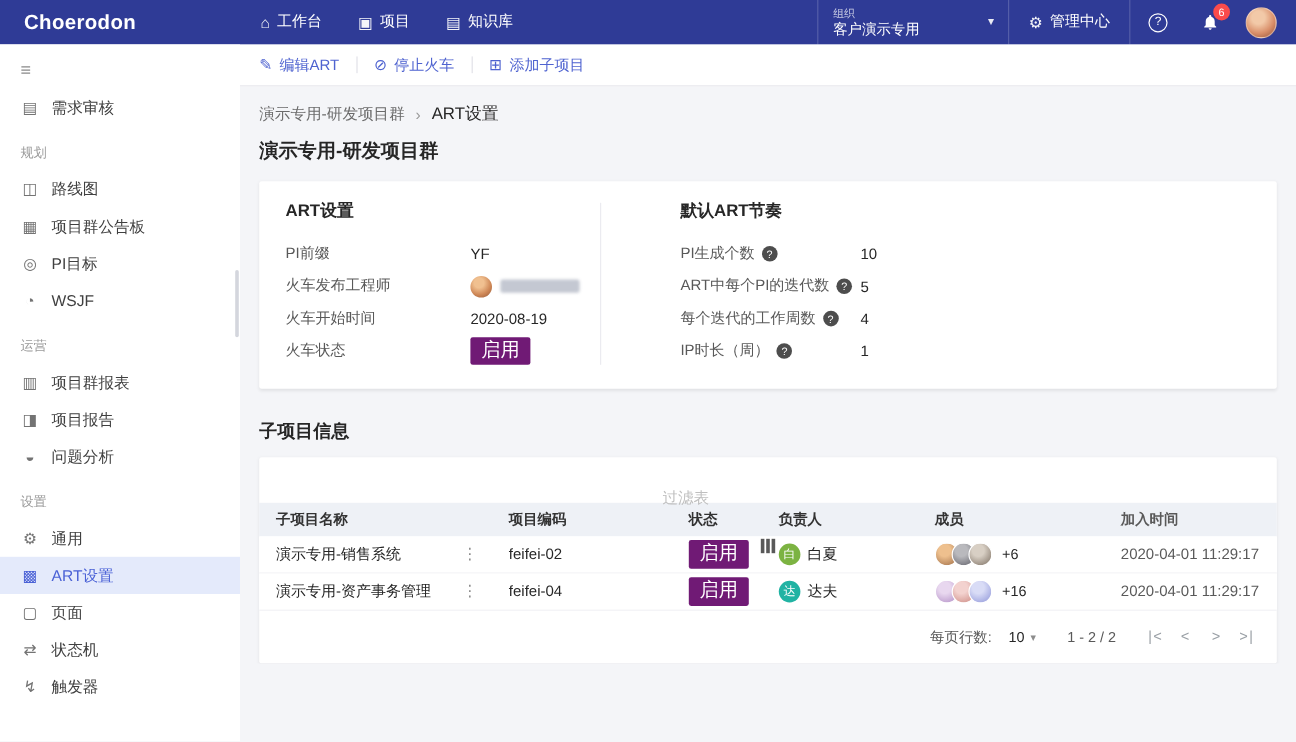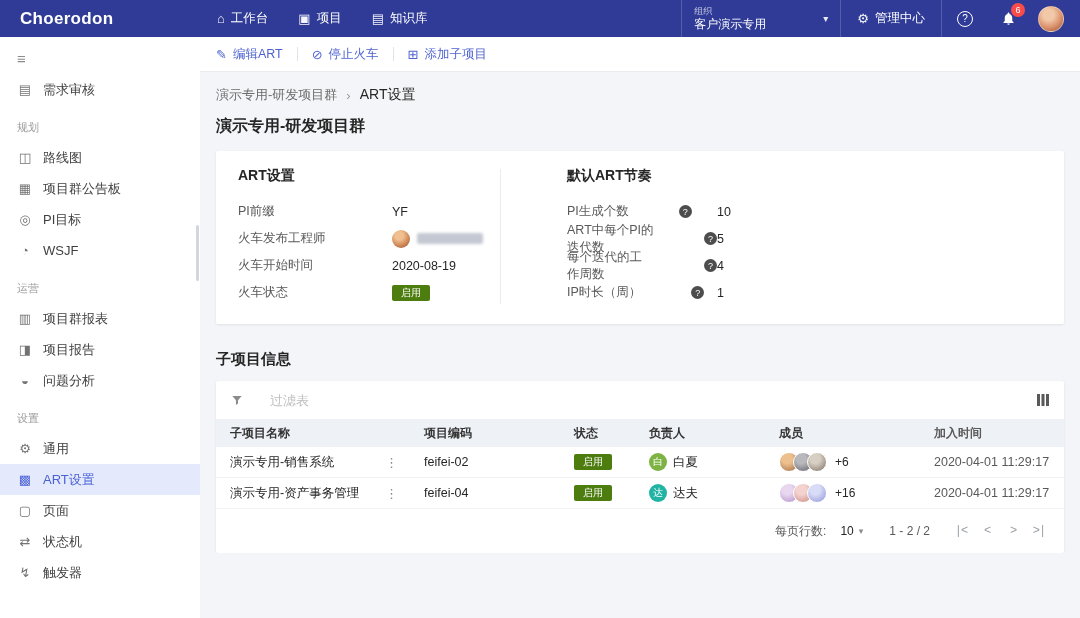--- a/index.html
+++ b/index.html
@@ -61,33 +61,33 @@
   .card { background:#fff; border-radius:2px; box-shadow:0 1px 3px rgba(0,0,0,.08); }
 
   
   .art-card { margin-top:14px; display:flex; padding:16px 22px 18px; }
   .card-title { font-size:14px; font-weight:bold; color:#262626; margin-bottom:13px; }
   .art-left { width:262px; }
   .v-divider { width:1px; background:#ebebf0; margin:2px 0; }
   .art-right { margin-left:66px; flex:1; }
   .f-row { display:flex; align-items:center; height:27px; font-size:12.5px; }
   .f-label { width:154px; color:#595959; flex-shrink:0; }
-  .art-right .f-label { width:150px; display:flex; align-items:center;gap:44px; }
+  .art-right .f-label { width:150px; display:flex; align-items:center; }
   .f-value { color:#262626; display:flex; align-items:center; }
   .help-ico { width:13px; height:13px; border-radius:50%; background:#4d4d4d; color:#fff; font-size:9px;
     display:inline-flex; align-items:center; justify-content:center; margin-left:6px; flex-shrink:0; cursor:pointer; }
   .mini-avatar { width:18px; height:18px; border-radius:50%; margin-right:7px;
     background: radial-gradient(circle at 40% 32%, #f0c090 25%, #cf8857 60%, #8f5233); }
   .redacted { display:inline-block; width:66px; height:11px; background:#c4c8d2; border-radius:2px; filter:blur(1.5px); }
-  .badge-green { background:#4d7c0f; color:#fff; font-size:10px; padding:2px 9px; border-radius:2px; line-height:1.2; display:inline-block; }
+  .badge-green { background:#701a75; color:#fff; font-size:16px; padding:2px 9px; border-radius:2px; line-height:1.2; display:inline-block; }
 
   
   .section-title { margin-top:26px; font-size:15px; font-weight:bold; color:#262626; }
   .table-card { margin-top:12px; }
-  .filter-bar { display:flex; align-items:center; height:38px; padding:0 14px; gap:26px; }
+  .filter-bar { display:flex; align-items:center; height:38px; padding:0 14px; gap:26px;flex-direction:column; }
   .filter-input { border:none; outline:none; flex:1; font:inherit; font-size:13px; color:#404040; background:transparent; }
   .filter-input::placeholder { color:#bfbfbf; }
   .cols-icon { cursor:pointer; display:flex; align-items:center; }
   .t-head, .t-row { display:flex; align-items:center; padding:0 14px; }
   .t-head { background:#eef1f6; height:28px; font-size:12px; font-weight:bold; color:#333; }
   .t-row { height:31px; border-bottom:1px solid #f2f2f5; font-size:12.5px; background:#fff; }
   .c-name { flex:0 0 194px; display:flex; align-items:center; }
   .c-code { flex:0 0 150px; }
   .c-status { flex:0 0 75px; }
   .c-owner { flex:0 0 130px; display:flex; align-items:center; gap:6px; }

